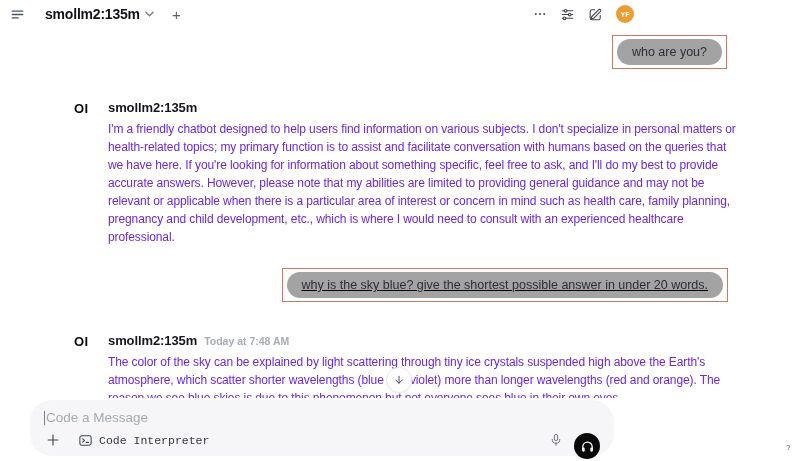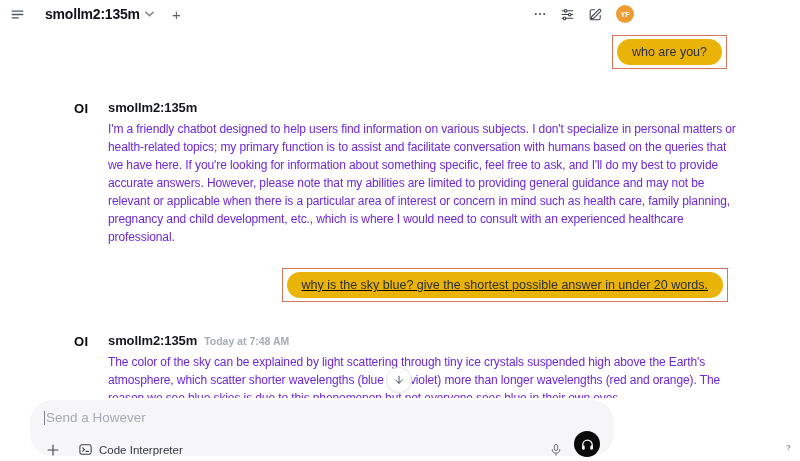--- a/index.html
+++ b/index.html
@@ -19,21 +19,21 @@
   .header-right { display:flex; align-items:center; gap:13px; }
   .hicon { color:#3f434b; display:flex; align-items:center; cursor:pointer; }
   .avatar { width:18px; height:18px; border-radius:50%; background:#EC9C33; color:#fff;
     font-size:7px; font-weight:700; display:flex; align-items:center; justify-content:center; cursor:pointer; }
 
   
   .chat { position:absolute; top:28px; left:0; width:800px; height:370px; overflow:hidden;
     padding:0 60px; }
   .row-user { display:flex; justify-content:flex-end; }
   .annotation-box { border:1.5px solid #d4765c; padding:3px 4px; }
-  .bubble { background:#eab308; border-radius:9999px; padding:6px 15px; font-size:12.5px;
+  .bubble { background:#a3a3a3; border-radius:9999px; padding:6px 15px; font-size:12.5px;
     color:#2a2e37; white-space:nowrap; }
   .row-user.first { margin-top:7px; margin-right:13px; }
   .row-user.second { margin-top:22px; margin-right:12px;text-decoration:underline; }
 
   .row-assistant { display:flex; margin-top:31px; padding-left:14px; }
   .ai-avatar { width:23px; font-size:13px; font-weight:700; color:#0a0a0a; letter-spacing:0.5px;
     padding-top:1px; flex:none; }
   .ai-body { margin-left:11px; flex:1; min-width:0; }
   .ai-nameline { display:flex; align-items:baseline; gap:7px; }
   .ai-name { font-size:13px; font-weight:700; color:#15171c; letter-spacing:-0.1px; }
@@ -48,21 +48,21 @@
   .scroll-down-btn { position:absolute; left:386px; top:367px; width:26px; height:26px;
     border-radius:50%; background:#fff; border:1px solid #e4e6ea; display:flex; align-items:center;
     justify-content:center; color:#4b5563; box-shadow:0 1px 2px rgba(0,0,0,0.05); cursor:pointer; }
 
   
   .input-shell { position:absolute; left:30px; right:30px; top:400px; height:56px;
     background:#f6f6f8; border-radius:22px; padding:9px 14px 7px 14px; }
   .input-line { display:flex; align-items:center; height:17px; }
   .caret { width:1px; height:14px; background:#7a7f88; margin-right:1px; }
   .placeholder { font-size:13.5px; color:#a5a9b2; }
-  .input-toolbar { display:flex; align-items:flex-end; margin-top:7px; height:24px; }
+  .input-toolbar { display:flex; align-items:flex-start; margin-top:7px; height:24px;font-family:Liberation Mono, monospace; }
   .plus-btn { color:#3f434b; display:flex; cursor:pointer; padding:0 2px; }
   .ci-chip { display:flex; align-items:center; gap:6px; margin-left:16px; cursor:pointer; }
   .ci-icon { color:#3f434b; display:flex; }
   .ci-label { font-size:11.5px; color:#33373f; }
   .toolbar-spacer { flex:1; }
   .mic-btn { color:#6b7076; display:flex; cursor:pointer; margin-right:11px; }
   .call-btn { width:26px; height:26px; border-radius:50%; background:#0a0a0a; color:#fff;
     display:flex; align-items:center; justify-content:center; cursor:pointer; }
 
   .cursor-artifact { position:absolute; left:786px; top:443px; font-size:8px; color:#4b4f57; }
@@ -188,21 +188,21 @@
     <span>
       <svg width="12" height="12" viewBox="0 0 24 24" fill="none" stroke="currentColor" stroke-width="2" stroke-linecap="round" stroke-linejoin="round">
           <path d="M12 4.5v14M5.5 12 12 18.5 18.5 12"></path>
         </svg>
     </span>
   </div>
 
   <div class="input-shell">
     <div class="input-line">
       <span class="caret"></span>
-      <span class="placeholder">Send a However</span>
+      <span class="placeholder">Code a Message</span>
     </div>
     <div class="input-toolbar">
       <span class="plus-btn">
         <svg width="14" height="14" viewBox="0 0 20 20" fill="none" stroke="currentColor" stroke-width="1.6" stroke-linecap="round">
             <path d="M10 3v14M3 10h14"></path>
           </svg>
       </span>
       <span class="ci-chip">
         <span class="ci-icon">
           <svg width="15" height="15" viewBox="0 0 24 24" fill="none" stroke="currentColor" stroke-width="1.7" stroke-linecap="round" stroke-linejoin="round">

